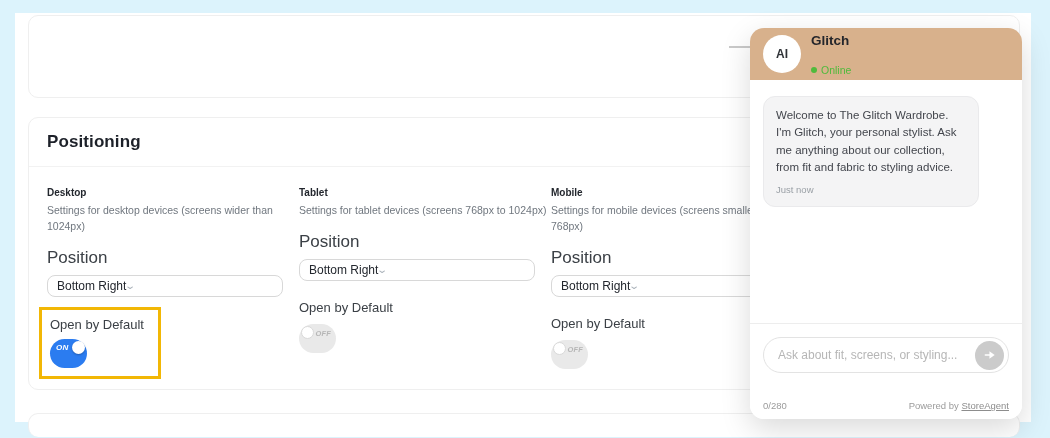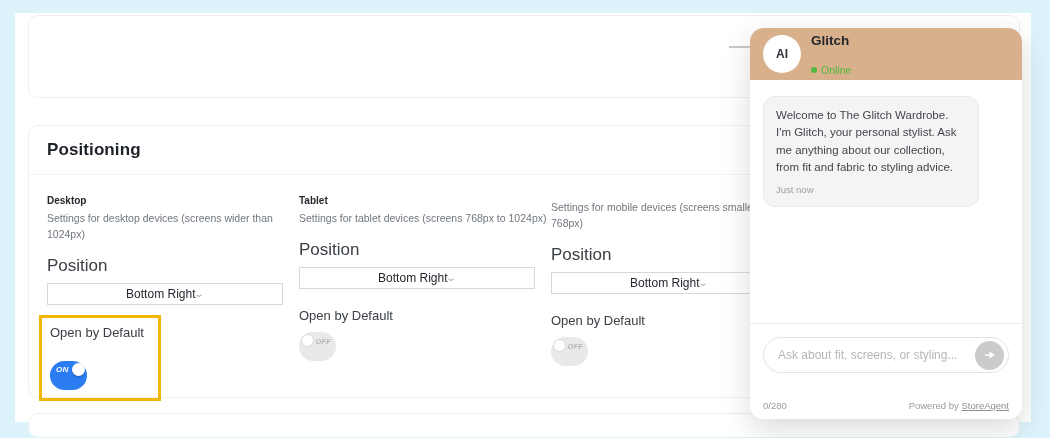--- a/index.html
+++ b/index.html
@@ -19,21 +19,21 @@
     position:absolute;
     background:#fff;
     border:1px solid #efefef;
     border-radius:10px;
   }
   .card-top { left:13px; top:2px; width:992px; height:83px; }
   .partial-line {
     position:absolute; left:700px; top:30px;
     width:24px; height:2px; background:#c9c9c9;
   }
-  .card-positioning { left:13px; top:112px; width:992px; height:273px; }
+  .card-positioning { left:13px; top:104px; width:992px; height:273px; }
   .card-bottom { left:13px; top:400px; width:992px; height:24px; border-bottom:none; }
 
   .card-header {
     height:49px; border-bottom:1px solid #f2f2f2;
     display:flex; align-items:center; padding:0 18px;
   }
   .card-title { font-size:17px; font-weight:700; color:#1d2129; letter-spacing:.1px; }
 
   .card-body {
     padding:20px 18px;
@@ -43,36 +43,36 @@
   }
   .device-title { font-size:10px; font-weight:700; color:#23272e; }
   .device-desc {
     margin-top:5px; font-size:10.5px; line-height:1.5;
     color:#70777f; white-space:pre-line;
   }
   .nowrap-desc { white-space:pre; }
   .field-label { display:block; margin-top:13px; font-size:17px; color:#3b4046; }
   .select-box {
     margin-top:7px; height:22px;
-    border:1px solid #d8d8d8; border-radius:0; background:#fff;
-    display:flex; align-items:center; justify-content:center;
+    border:1px solid #d8d8d8; border-radius:8px; background:#fff;
+    display:flex; align-items:center; justify-content:flex-start;
     padding:0 9px; font-size:12px; color:#23272e; cursor:pointer;
   }
   .chevron { color:#aab2ba; font-size:10px; line-height:1; transform:scaleX(1.4); }
 
   .open-label { font-size:13px; color:#3b4046; }
   .open-block { margin-top:19px; }
   .open-block .toggle { margin-top:9px; }
 
   .highlight-box {
     display:inline-block; margin-top:10px; margin-left:-8px;
     border:3.5px solid #f2b705;
     padding:7px 14px 8px 8px;
   }
-  .highlight-box .toggle { margin-top:21px;padding-left:22px; }
+  .highlight-box .toggle { margin-top:7px;padding-left:22px; }
 
   .toggle {
     position:relative; width:37px; height:29px; border-radius:17px; cursor:pointer;font-style:italic;
   }
   .toggle-on { background:#2b7cf0; }
   .toggle-on .knob {
     position:absolute; right:2px; top:2px; width:13px; height:13px;
     border-radius:50%; background:#fff; box-shadow:0 1px 2px rgba(0,0,0,.25);
   }
   .toggle-on .toggle-text {
@@ -185,20 +185,21 @@
         <div class="open-block">
           <div class="open-label">Open by Default</div>
           <div class="toggle toggle-off">
             <span class="knob"></span>
             <span class="toggle-text">OFF</span>
           </div>
         </div>
       </div>
 
       <div class="device-col">
+        <div class="device-title">Mobile</div>
         <div class="device-desc">Settings for mobile devices (screens smaller than
 768px)</div>
         <span class="field-label">Position</span>
         <div class="select-box">
           <span>Bottom Right</span>
           <span class="chevron">⌄</span>
         </div>
         <div class="open-block">
           <div class="open-label">Open by Default</div>
           <div class="toggle toggle-off">

